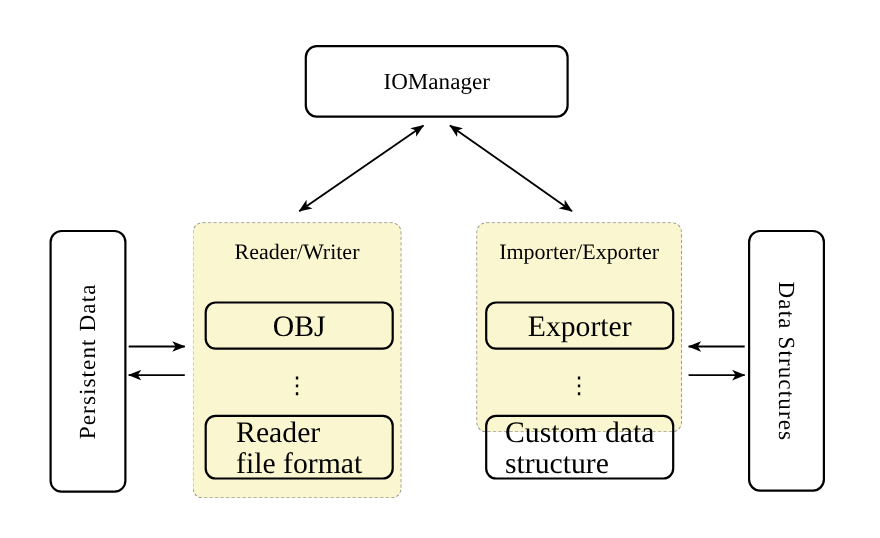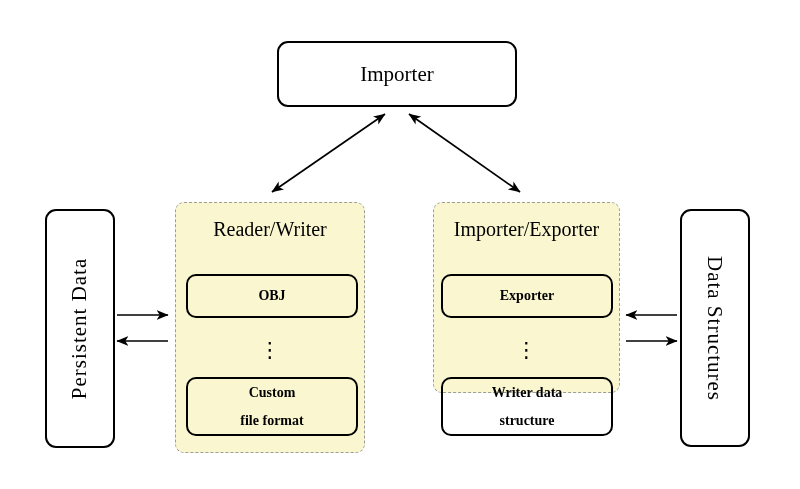--- a/index.html
+++ b/index.html
@@ -57,25 +57,24 @@
     font-size: 20px;
   }
   .inner-node {
     position: absolute;
     border: 2.5px solid var(--node-border);
     border-radius: 10px;
     background: transparent;
     display: flex;
     align-items: center;
     justify-content: center;
-    text-align: center;
-    font-size: 14px;
+    text-align: left;
+    font-size: 27px;
     line-height: 28px;
     white-space: pre-line;
-    font-weight: bold;
   }
   .inner-top { top: 71px; height: 44px; }
   .inner-bottom { top: 174px; height: 59px; }
   #group-reader-writer .inner-node { left: 10px; width: 172px; }
   #group-importer-exporter .inner-node { left: 7px; width: 172px; }
   .vdots {
     position: absolute;
     top: 126px; left: 0; right: 0; height: 42px;
     display: flex;
     align-items: center;
@@ -86,51 +85,51 @@
   svg.wires { position: absolute; left: 0; top: 0; width: 800px; height: 489px; pointer-events: none; }
   svg.wires line { stroke: var(--arrow); stroke-width: 1.7; }
   .arrowhead { fill: var(--arrow); stroke: none; }
 </style>
 </head>
 <body>
 
 <div class="canvas">
 
   <div class="node" id="iomanager">
-    <span>Importer</span>
+    <span>IOManager</span>
   </div>
 
   <div class="node" id="persistent-data">
     <span class="vlabel rot-ccw">Persistent Data</span>
   </div>
 
   <div class="node" id="data-structures">
     <span class="vlabel rot-cw">Data Structures</span>
   </div>
 
   <div class="group" id="group-reader-writer">
     <div class="group-title">Reader/Writer</div>
     <div class="inner-node inner-top">
       <span>OBJ</span>
     </div>
     <div class="vdots">⋮</div>
     <div class="inner-node inner-bottom">
-      <span>Custom
+      <span>Reader
 file format</span>
     </div>
   </div>
 
   <div class="group" id="group-importer-exporter">
     <div class="group-title">Importer/Exporter</div>
     <div class="inner-node inner-top">
       <span>Exporter</span>
     </div>
     <div class="vdots">⋮</div>
     <div class="inner-node inner-bottom">
-      <span>Writer data
+      <span>Custom data
 structure</span>
     </div>
   </div>
 
   <svg class="wires" viewBox="0 0 800 489">
     <defs>
       <marker id="ah" viewBox="0 0 10 8" refX="9.5" refY="4" markerWidth="12" markerHeight="10" markerUnits="userSpaceOnUse" orient="auto-start-reverse">
         <path class="arrowhead" d="M0,0 L10,4 L0,8 L2.6,4 Z"></path>
       </marker>
     </defs>

